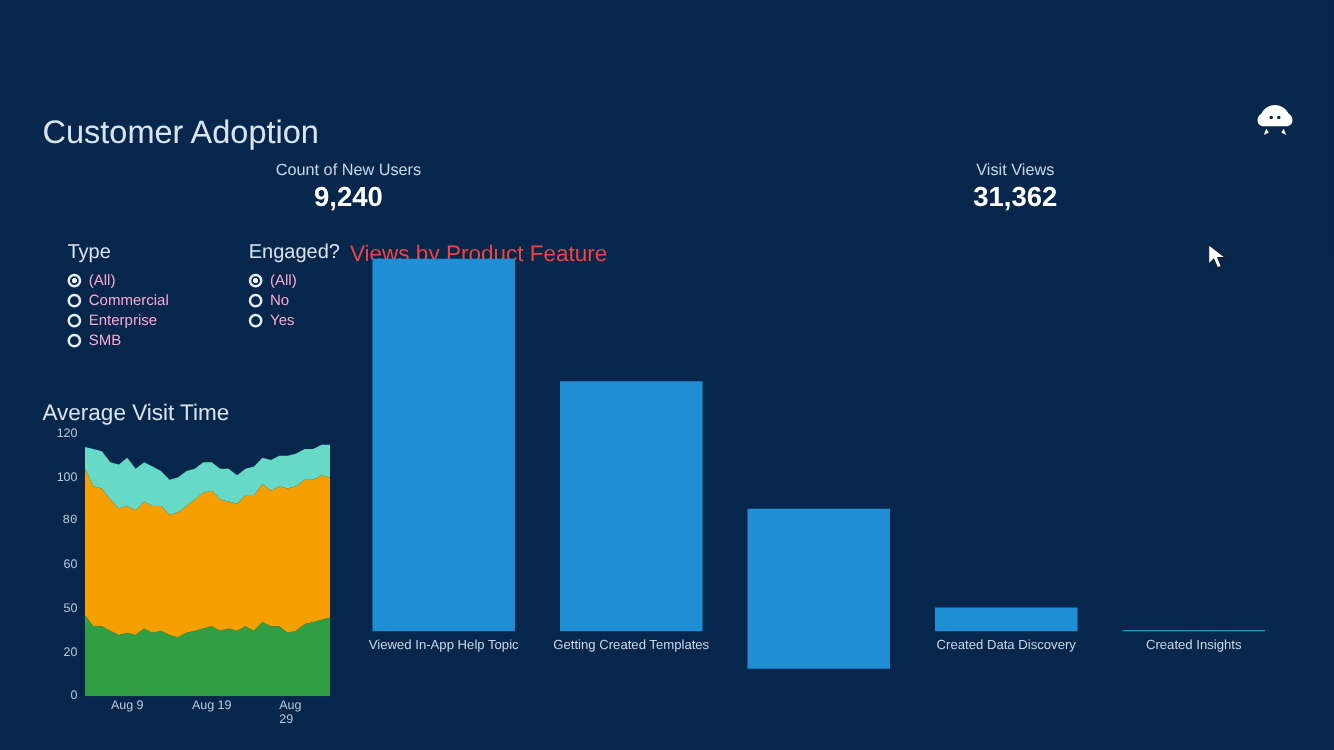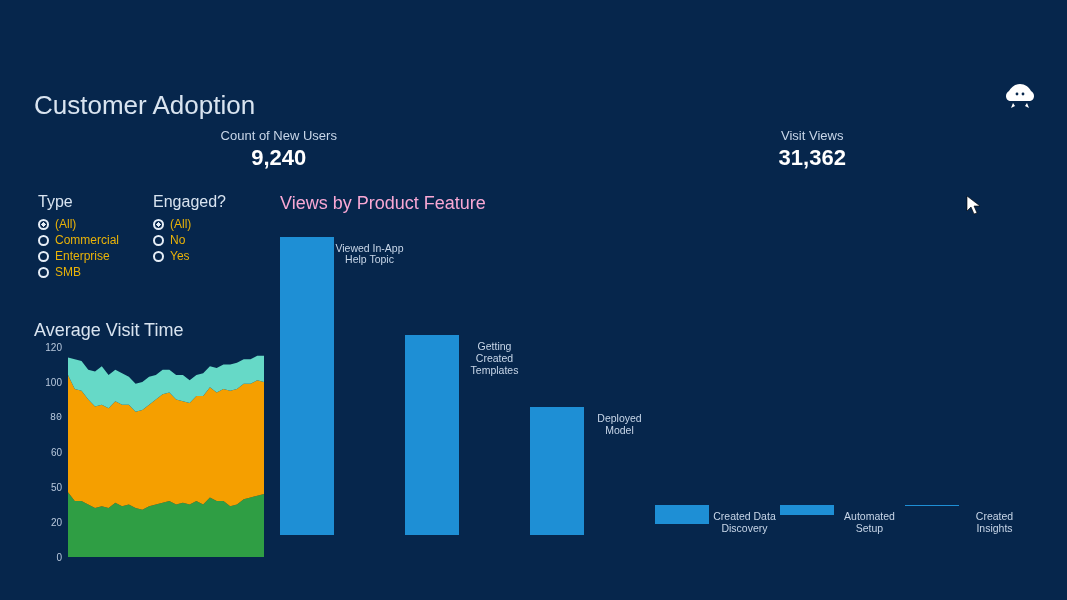--- a/index.html
+++ b/index.html
@@ -4,37 +4,37 @@
 <style>
   html,body{margin:0;padding:0;width:1067px;height:600px;background:#06264c;color:#e6eef7;font-family:"Segoe UI",Arial,sans-serif;overflow:hidden}
   .page{position:relative;width:1067px;height:502px}
   .title{position:absolute;left:34px;top:90px;font-size:26px;font-weight:300;color:#d9e4f0}
   .logo{position:absolute;right:30px;top:80px}
   .cursor{position:absolute;left:966px;top:195px;font-size:18px;color:#fff;pointer-events:none}
   .kpis{position:absolute;top:128px;left:12px;width:1067px;display:flex}
   .kpi{width:50%;text-align:center}
   .kpi-label{font-size:13px;color:#c8d6e8}
   .kpi-value{font-size:22px;font-weight:700;color:#fff;margin-top:2px}
-  .filters{position:absolute;left:38px;top:193px;display:flex;gap:34px}
+  .filters{position:absolute;left:54px;top:193px;display:flex;gap:64px}
   .filter-title{font-size:16px;color:#d9e4f0;margin-bottom:6px}
-  .opt{display:flex;align-items:center;gap:6px;font-size:12px;color:#eab308;margin:2px 0;cursor:pointer}
+  .opt{display:flex;align-items:center;gap:6px;font-size:12px;color:#f9a8d4;margin:2px 0;cursor:pointer}
   .radio{width:11px;height:11px;border-radius:50%;border:2px solid #e6eef7;display:inline-block;box-sizing:border-box}
   .radio.sel{border:2px solid #e6eef7;background:radial-gradient(circle,#e6eef7 0 40%,transparent 45%)}
   .avt{position:absolute;left:34px;top:320px}
   .avt-title{font-size:18px;color:#d9e4f0;margin-bottom:6px}
   .avt-chart{position:relative;width:230px;height:230px}
   .avt-plot{position:absolute;left:34px;top:0;width:196px;height:210px}
   .avt-yaxis{position:absolute;left:0;top:0;width:30px;height:210px}
   .avt-ytick{position:absolute;right:2px;font-size:10px;color:#b8c8dc;transform:translateY(-50%)}
   .avt-xaxis{position:absolute;left:34px;top:212px;width:196px;height:16px}
   .avt-xtick{position:absolute;font-size:10px;color:#b8c8dc;transform:translateX(-50%)}
-  .bar-title{position:absolute;left:280px;top:193px;font-size:18px;color:#f9a8d4}
+  .bar-title{position:absolute;left:280px;top:193px;font-size:18px;color:#ef4444}
   .bar-area{position:absolute;left:280px;top:225px;width:750px;height:335px}
   .bar-plot{position:relative;width:100%;height:310px;display:flex;align-items:flex-end}
-  .bar-col{flex:1;display:flex;flex-direction:row;}
+  .bar-col{flex:1;display:flex;flex-direction:column;align-items:center}
   .bar-rect{width:76%;background:#1e8fd5}
   .bar-xlabel{font-size:10.5px;color:#c8d6e8;text-align:center;margin-top:6px;min-height:24px;line-height:1.1;width:100%}
 </style>
 </head>
 <body>
 <div class="page">
 
 <div class="title">Customer Adoption</div>
 
 <div class="logo">
@@ -114,45 +114,45 @@
           <div class="avt-ytick" style="top: 105px;">60</div>
           <div class="avt-ytick" style="top: 70px; font-family: Liberation Mono, monospace;">80</div>
           <div class="avt-ytick" style="top: 35px;">100</div>
           <div class="avt-ytick" style="top: 0px; text-align: center;">120</div>
         </div>
     <svg class="avt-plot" id="avt-svg" viewBox="0 0 196 210" preserveAspectRatio="none">
           <path d="M0,210 L0,145.25 L6.758620689655173,154 L13.517241379310345,154 L20.275862068965516,157.5 L27.03448275862069,161 L33.793103448275865,159.25 L40.55172413793103,161 L47.310344827586206,155.75 L54.06896551724138,159.25 L60.827586206896555,157.5 L67.58620689655173,161 L74.34482758620689,162.75 L81.10344827586206,159.25 L87.86206896551724,157.5 L94.62068965517241,155.75 L101.37931034482759,154 L108.13793103448276,157.5 L114.89655172413792,155.75 L121.65517241379311,157.5 L128.41379310344828,154 L135.17241379310346,157.5 L141.93103448275863,150.5 L148.68965517241378,154 L155.44827586206898,154 L162.20689655172413,159.25 L168.9655172413793,157.5 L175.72413793103448,152.25 L182.48275862068965,150.5 L189.24137931034483,148.75 L196,147 L196,210 L189.24137931034483,210 L182.48275862068965,210 L175.72413793103448,210 L168.9655172413793,210 L162.20689655172413,210 L155.44827586206898,210 L148.68965517241378,210 L141.93103448275863,210 L135.17241379310346,210 L128.41379310344828,210 L121.65517241379311,210 L114.89655172413792,210 L108.13793103448276,210 L101.37931034482759,210 L94.62068965517241,210 L87.86206896551724,210 L81.10344827586206,210 L74.34482758620689,210 L67.58620689655173,210 L60.827586206896555,210 L54.06896551724138,210 L47.310344827586206,210 L40.55172413793103,210 L33.793103448275865,210 L27.03448275862069,210 L20.275862068965516,210 L13.517241379310345,210 L6.758620689655173,210 L0,210 Z" fill="#2f9e44" stroke="none"></path>
           <path d="M0,145.25 L0,28 L6.758620689655173,42 L13.517241379310345,43.75 L20.275862068965516,52.5 L27.03448275862069,59.5 L33.793103448275865,57.75 L40.55172413793103,61.25 L47.310344827586206,54.25 L54.06896551724138,57.75 L60.827586206896555,57.75 L67.58620689655173,64.75 L74.34482758620689,63 L81.10344827586206,57.75 L87.86206896551724,52.5 L94.62068965517241,47.25 L101.37931034482759,45.5 L108.13793103448276,52.5 L114.89655172413792,54.25 L121.65517241379311,56 L128.41379310344828,49 L135.17241379310346,49 L141.93103448275863,40.25 L148.68965517241378,45.5 L155.44827586206898,42 L162.20689655172413,43.75 L168.9655172413793,42 L175.72413793103448,36.75 L182.48275862068965,36.75 L189.24137931034483,33.25 L196,35 L196,147 L189.24137931034483,148.75 L182.48275862068965,150.5 L175.72413793103448,152.25 L168.9655172413793,157.5 L162.20689655172413,159.25 L155.44827586206898,154 L148.68965517241378,154 L141.93103448275863,150.5 L135.17241379310346,157.5 L128.41379310344828,154 L121.65517241379311,157.5 L114.89655172413792,155.75 L108.13793103448276,157.5 L101.37931034482759,154 L94.62068965517241,155.75 L87.86206896551724,157.5 L81.10344827586206,159.25 L74.34482758620689,162.75 L67.58620689655173,161 L60.827586206896555,157.5 L54.06896551724138,159.25 L47.310344827586206,155.75 L40.55172413793103,161 L33.793103448275865,159.25 L27.03448275862069,161 L20.275862068965516,157.5 L13.517241379310345,154 L6.758620689655173,154 L0,145.25 Z" fill="#f59f00" stroke="none"></path>
           <path d="M0,28 L0,10.5 L6.758620689655173,12.25 L13.517241379310345,14 L20.275862068965516,22.75 L27.03448275862069,24.5 L33.793103448275865,19.25 L40.55172413793103,28 L47.310344827586206,22.75 L54.06896551724138,26.25 L60.827586206896555,29.75 L67.58620689655173,36.75 L74.34482758620689,35 L81.10344827586206,29.75 L87.86206896551724,28 L94.62068965517241,22.75 L101.37931034482759,22.75 L108.13793103448276,28 L114.89655172413792,28 L121.65517241379311,33.25 L128.41379310344828,28 L135.17241379310346,26.25 L141.93103448275863,19.25 L148.68965517241378,21 L155.44827586206898,17.5 L162.20689655172413,17.5 L168.9655172413793,15.75 L175.72413793103448,12.25 L182.48275862068965,12.25 L189.24137931034483,8.75 L196,8.75 L196,35 L189.24137931034483,33.25 L182.48275862068965,36.75 L175.72413793103448,36.75 L168.9655172413793,42 L162.20689655172413,43.75 L155.44827586206898,42 L148.68965517241378,45.5 L141.93103448275863,40.25 L135.17241379310346,49 L128.41379310344828,49 L121.65517241379311,56 L114.89655172413792,54.25 L108.13793103448276,52.5 L101.37931034482759,45.5 L94.62068965517241,47.25 L87.86206896551724,52.5 L81.10344827586206,57.75 L74.34482758620689,63 L67.58620689655173,64.75 L60.827586206896555,57.75 L54.06896551724138,57.75 L47.310344827586206,54.25 L40.55172413793103,61.25 L33.793103448275865,57.75 L27.03448275862069,59.5 L20.275862068965516,52.5 L13.517241379310345,43.75 L6.758620689655173,42 L0,28 Z" fill="#66d9c7" stroke="none"></path>
         </svg>
+    <div class="avt-xaxis" id="avt-xaxis">
+          <div class="avt-xtick" style="left: 33.7931px;">Aug 9</div>
+          <div class="avt-xtick" style="left: 101.379px;">Aug 19</div>
+          <div class="avt-xtick" style="left: 168.966px;">Aug 29</div>
+        </div>
   </div>
 </div>
 
 <div class="bar-title">Views by Product Feature</div>
 <div class="bar-area">
   <div class="bar-plot" id="bar-plot">
         <div class="bar-col">
           <div class="bar-rect" style="height: 298.375px;"></div>
           <div class="bar-xlabel">Viewed In-App Help Topic</div>
         </div>
         <div class="bar-col">
           <div class="bar-rect" style="height: 199.562px;"></div>
           <div class="bar-xlabel">Getting Created Templates</div>
         </div>
         <div class="bar-col">
           <div class="bar-rect" style="height: 127.875px;"></div>
-          <div class="bar-xlabel">Deployed Model</div>
         </div>
         <div class="bar-col">
           <div class="bar-rect" style="height: 19.375px;"></div>
           <div class="bar-xlabel">Created Data Discovery</div>
-        </div>
-        <div class="bar-col">
-          <div class="bar-rect" style="height: 9.6875px;"></div>
-          <div class="bar-xlabel">Automated Setup</div>
         </div>
         <div class="bar-col">
           <div class="bar-rect" style="height: 0.96875px;"></div>
           <div class="bar-xlabel">Created Insights</div>
         </div>
       </div>
 </div>
 
 </div>
 

